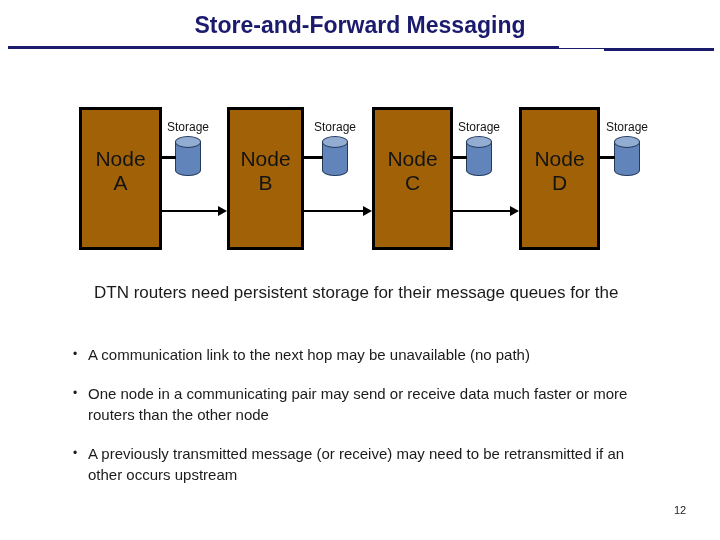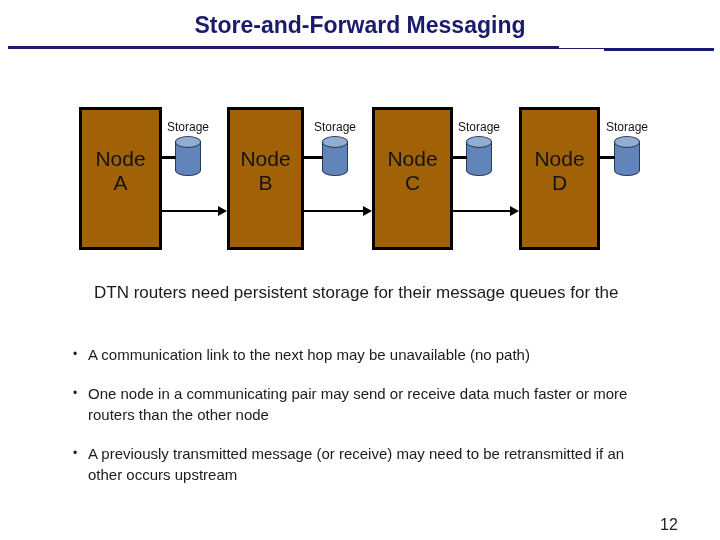--- a/index.html
+++ b/index.html
@@ -83,22 +83,22 @@
     font-size:17px; line-height:23px; color:#1b1b1b;margin-left:44px;
   }
   .bullets { position:absolute; left:73px; top:344px; width:635px; }
   .bullet-item {
     position:relative; padding-left:15px; margin-bottom:18px;
     font-size:15px; line-height:21px; color:#1b1b1b;
   }
   .bullet-marker { position:absolute; left:0; top:0; font-size:12px; color:#1b1b1b; }
 
   .page-number {
-    position:absolute; left:660px; top:516px; width:40px;
-    text-align:left; font-size:16px; color:#222222;
+    position:absolute; left:660px; top:504px; width:40px;
+    text-align:center; font-size:11px; color:#222222;
   }
 </style>
 </head>
 <body>
 
 <div class="slide">
 
   <div class="title">Store-and-Forward Messaging</div>
   <div class="rule rule-main"></div>
   <div class="rule rule-thin"></div>

